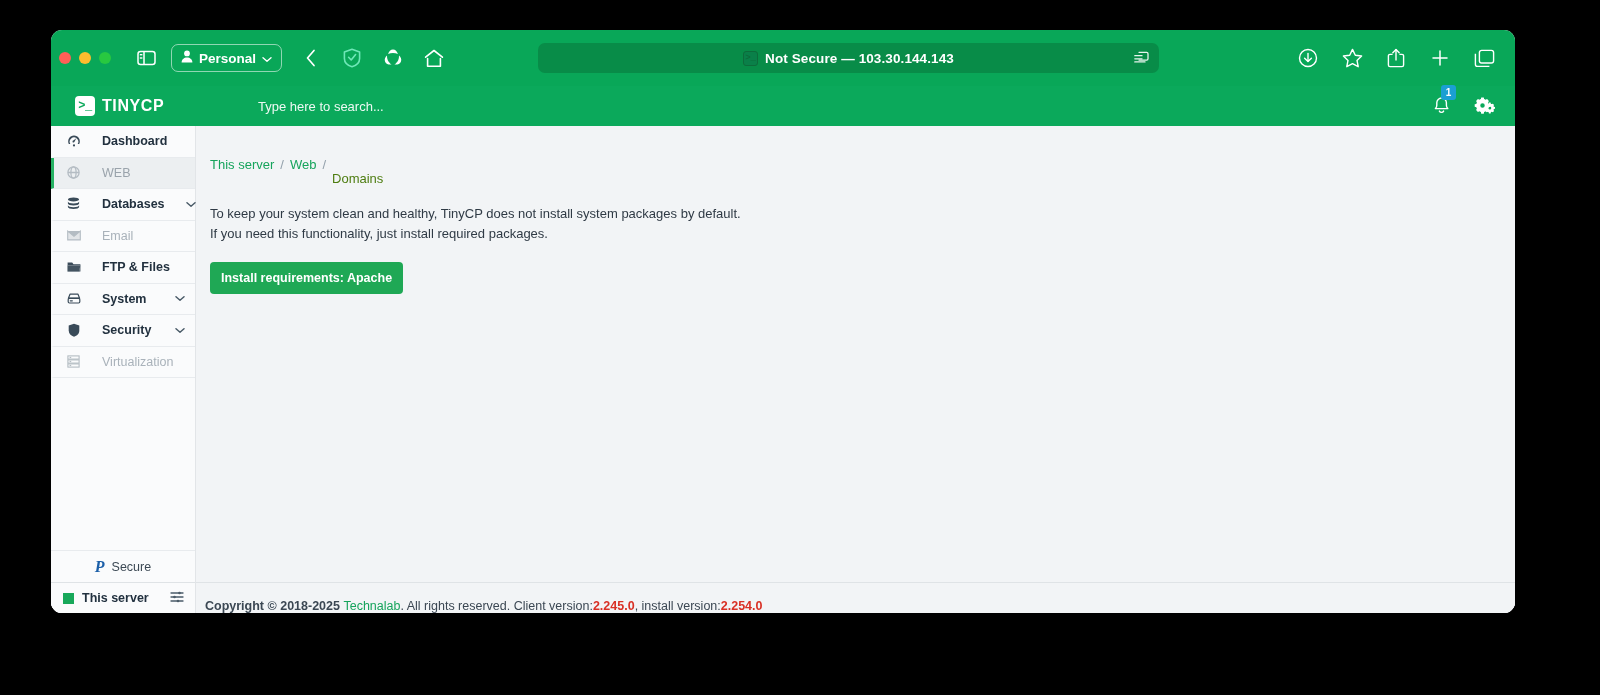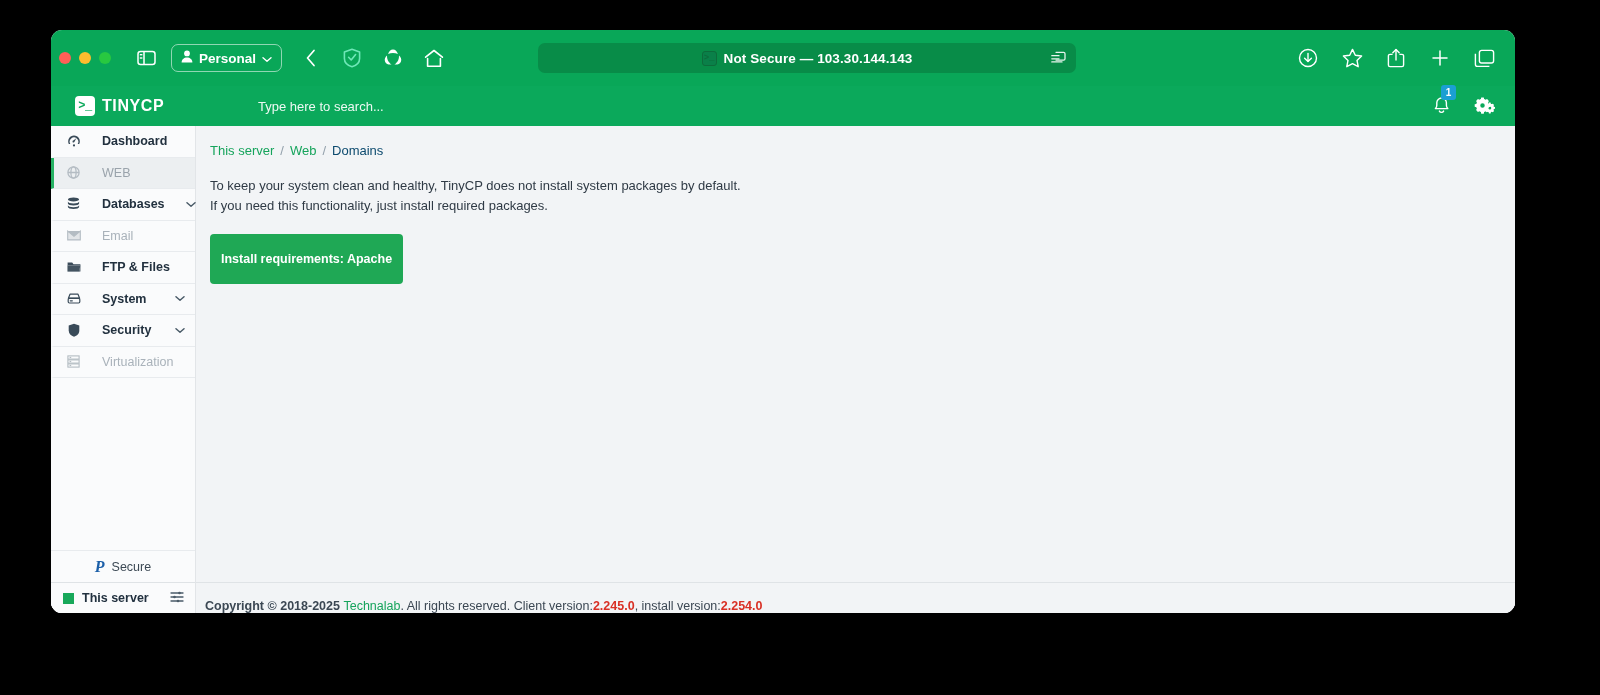--- a/index.html
+++ b/index.html
@@ -73,21 +73,21 @@
   .nav-group {
     display: flex;
     align-items: center;
     gap: 15px;
     margin-left: 16px;
   }
 
   .urlbar-wrap {
     position: absolute;
     left: 487px;
-    width: 538px;
+    width: 621px;
     height: 30px;
     top: 13px;
   }
   .urlbar {
     width: 100%;
     height: 100%;
     background: #088c48;
     border-radius: 7px;
     display: flex;
     align-items: center;
@@ -325,34 +325,34 @@
   .breadcrumb {
     font-size: 13px;
     color: #3b4753;
     margin-bottom: 20px;
     display: flex;
     align-items: center;
     gap: 6px;
   }
   .crumb-link { color: #16a45c; cursor: pointer; }
   .crumb-sep { color: #93a0ab; }
-  .crumb-current { color: #0c4a6e; }
+  .crumb-current { color: #4d7c0f; margin-top: 28px; }
 
   .notice { font-size: 13px; color: #2f3a45; line-height: 1.3; }
   .notice .line2 { margin-top: 3px; }
 
   .install-btn {
     margin-top: 19px;
     background: #1fa855;
     border: none;
     border-radius: 4px;
     color: #ffffff;
     font-size: 12.5px;
     font-weight: bold;
-    padding: 18px 11px;
+    padding: 9px 11px;
     cursor: pointer;
     font-family: "Liberation Sans", sans-serif;
   }
 
   .footer {
     height: 31px;
     border-top: 1px solid #dfe3e6;
     background: #f2f4f6;
     display: flex;
     align-items: flex-end;

